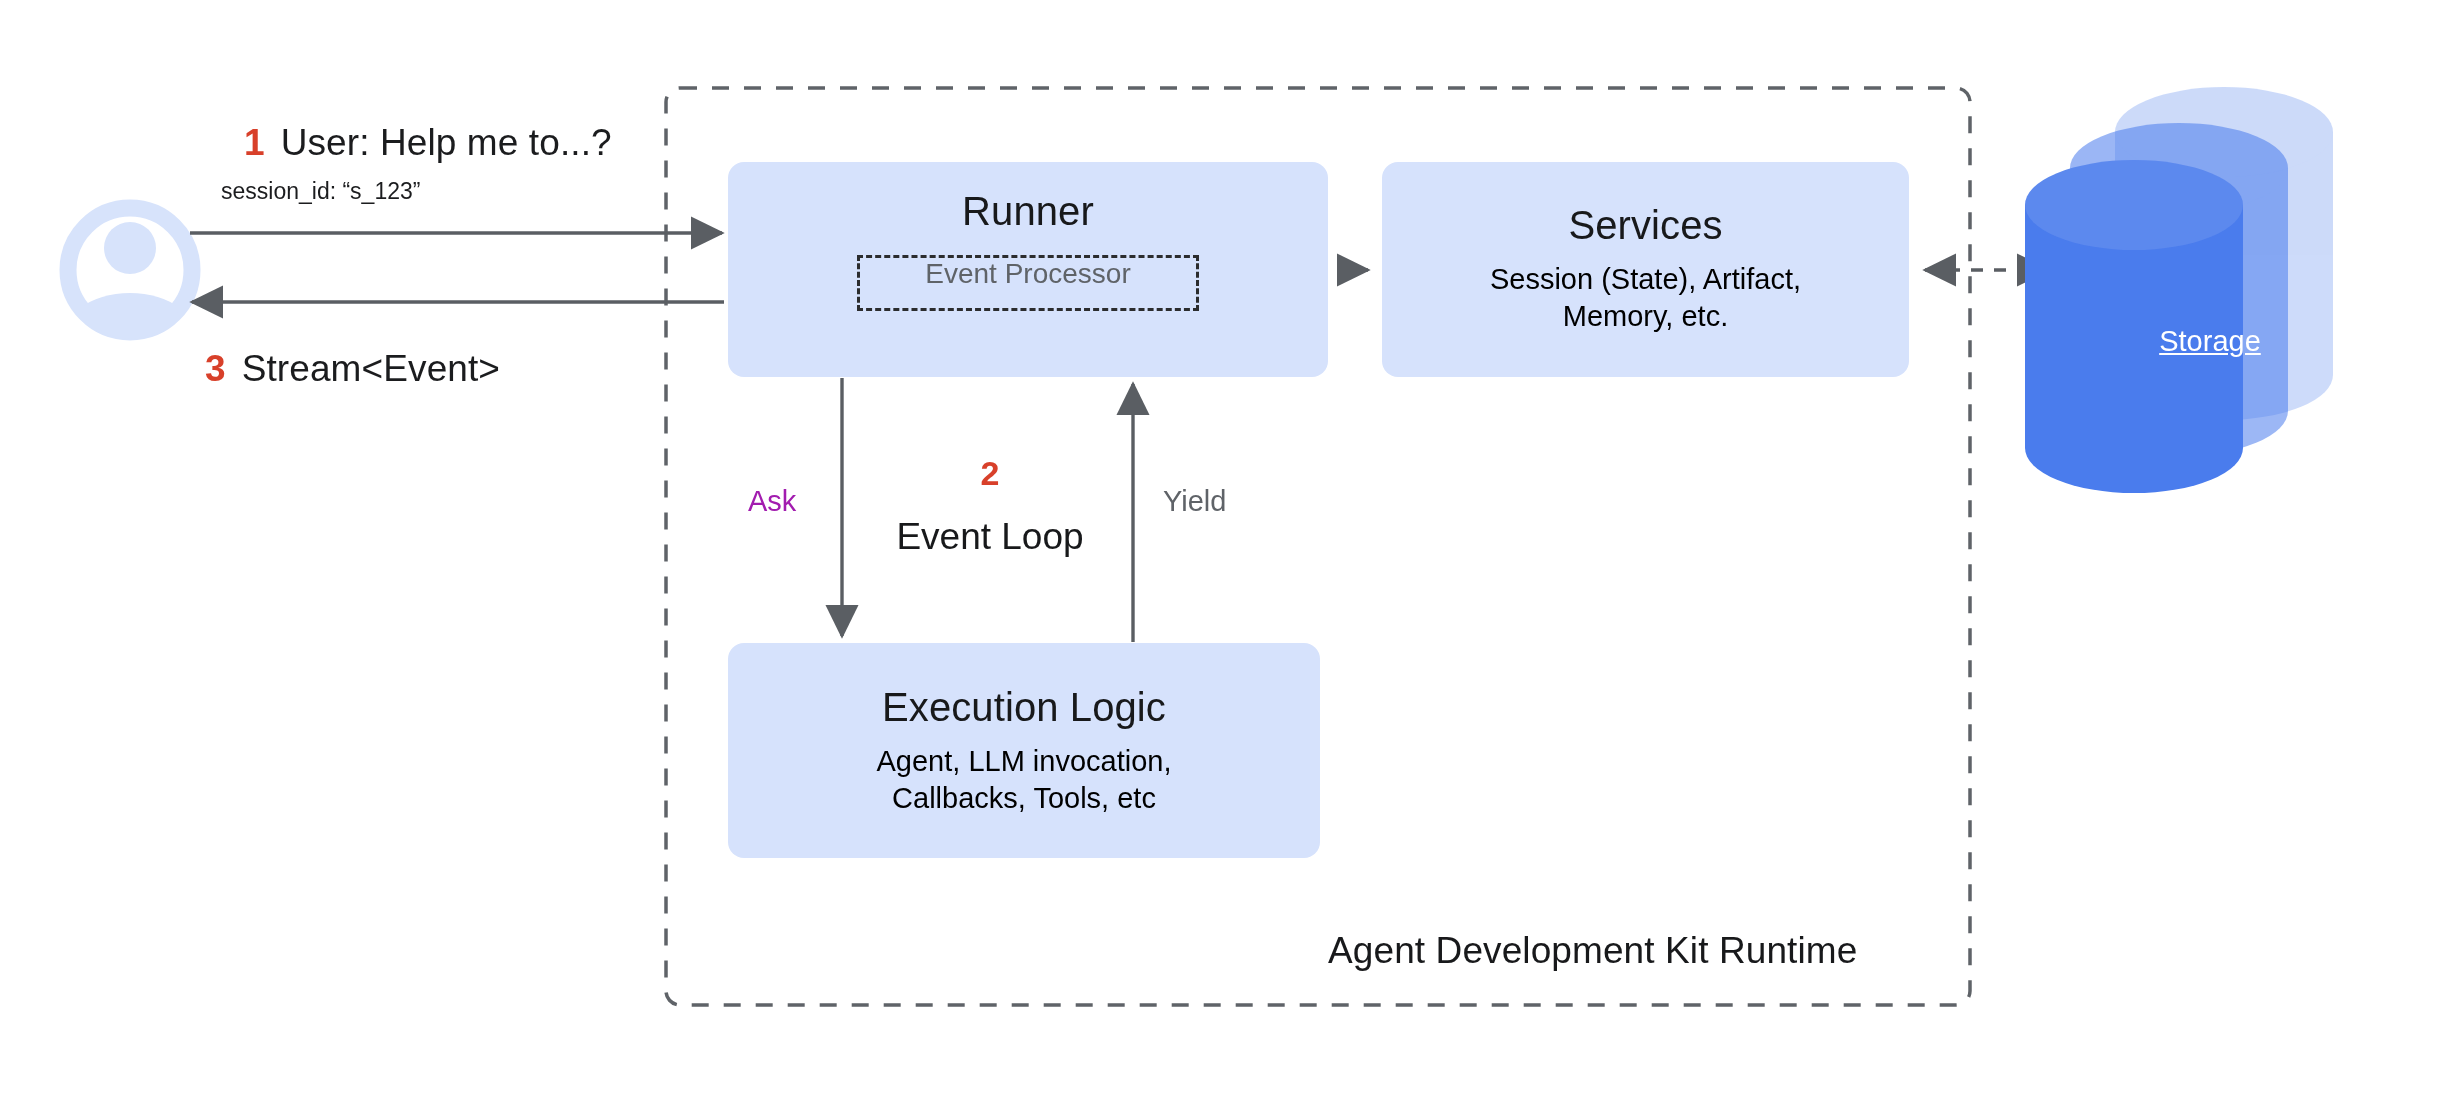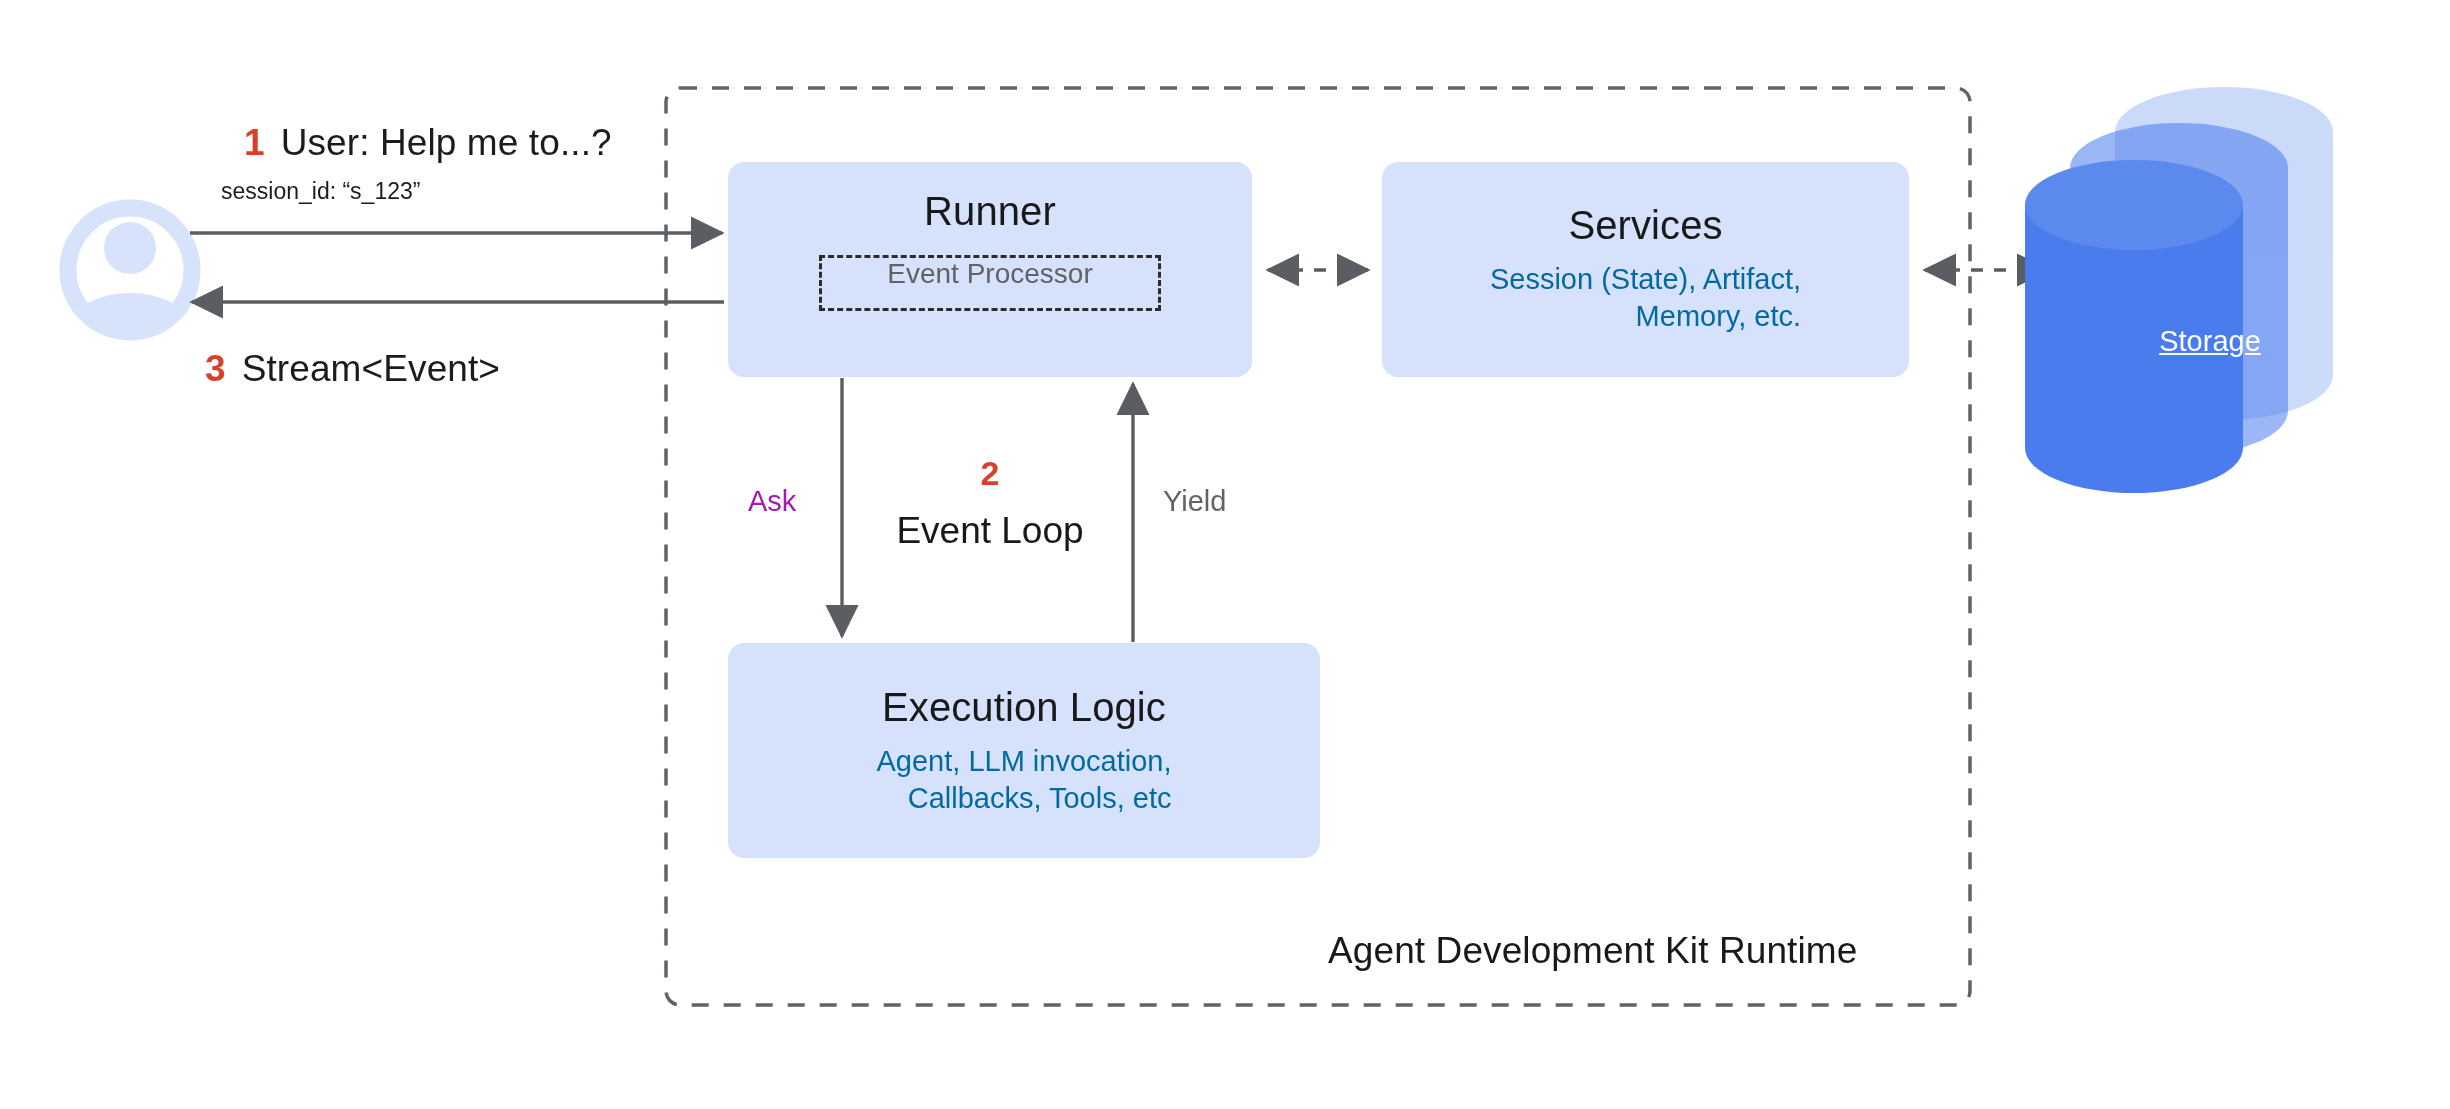--- a/index.html
+++ b/index.html
@@ -46,31 +46,31 @@
     font-size: 40px;
     font-weight: 400;
     color: #18191b;
     line-height: 1.18;
     letter-spacing: 0.1px;
     text-align: center;
   }
   .node-sub {
     font-size: 29px;
     font-weight: 400;
-    color: #0369a1;
+    color: #000000;
     line-height: 1.28;
-    text-align: right;
+    text-align: center;
     margin-top: 12px;
   }
 
   
   #runner-box {
     left: 728px;
     top: 162px;
-    width: 524px;
+    width: 600px;
     height: 215px;
     justify-content: flex-start;
     padding-top: 26px;
   }
   #event-processor {
     margin-top: 20px;
     width: 342px;
     height: 56px;
     border: 3px dashed #2b2c2e;
     display: flex;
@@ -156,21 +156,21 @@
     font-size: 34px;
     font-weight: 700;
     color: #d8402a;
     line-height: 1.1;
   }
   #label-eventloop .loop-text {
     display: block;
     font-size: 37px;
     color: #18191b;
     line-height: 1.25;
-    margin-top: 16px;
+    margin-top: 22px;
   }
 
   #runtime-caption {
     left: 1328px;
     top: 930px;
     font-size: 37px;
     color: #18191b;
     letter-spacing: 0.1px;
   }
 

